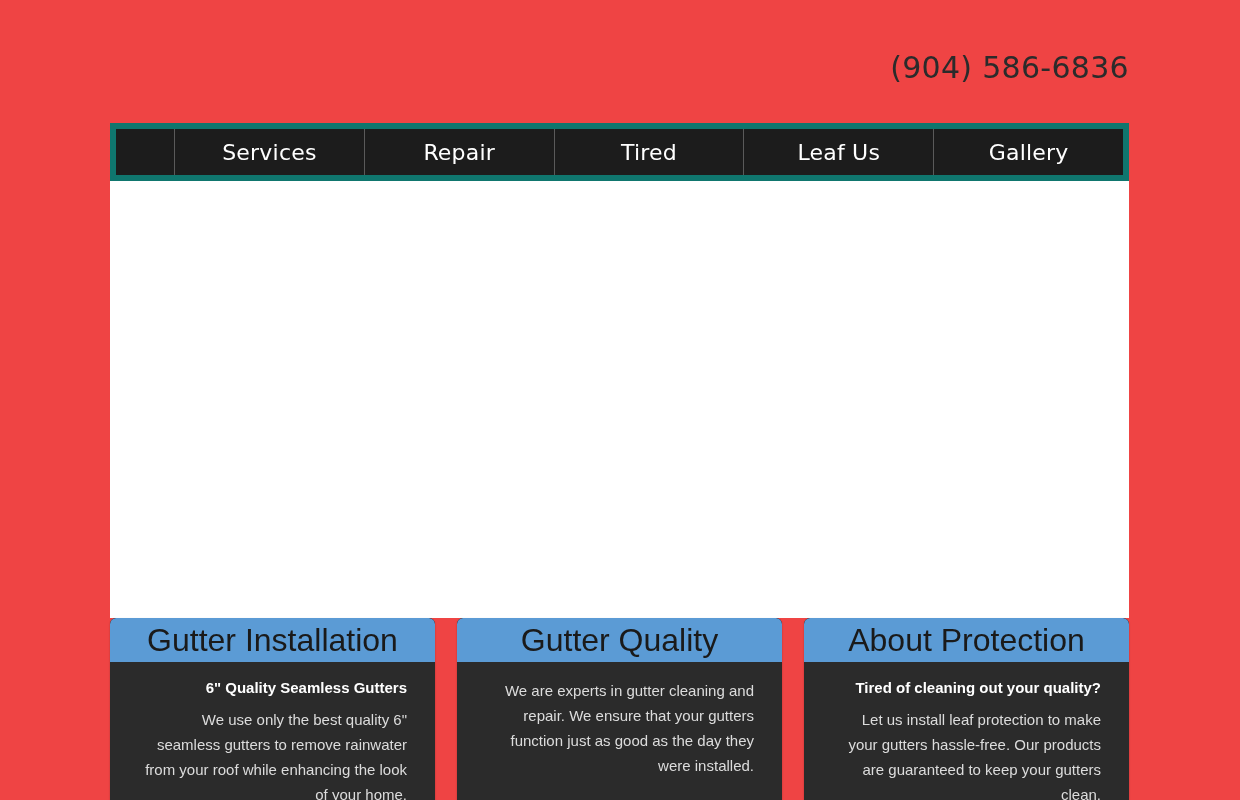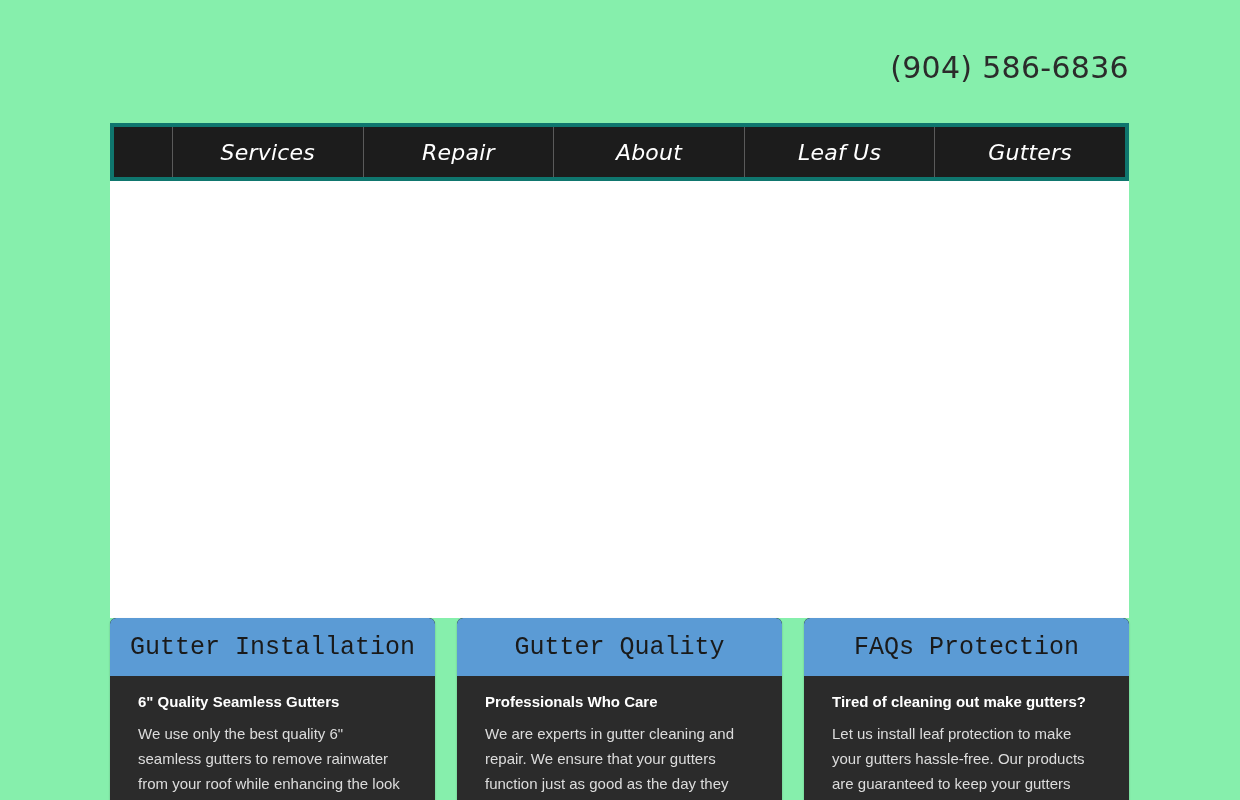--- a/index.html
+++ b/index.html
@@ -10,21 +10,22 @@
   body {
     width: 1240px;
     height: 800px;
     font-family: "Liberation Sans", sans-serif;
     overflow: hidden;
   }
   .page {
     position: relative;
     width: 1240px;
     height: 800px;
-    background: #86efac;
+    background: #ef4444;
+    text-align: right;
   }
   .container {
     position: absolute;
     left: 110px;
     top: 0;
     width: 1019px;
   }
 
   
   .header {
@@ -41,23 +42,22 @@
     letter-spacing: 0.3px;
     font-family: "DejaVu Sans", sans-serif;
     white-space: nowrap;
   }
 
   
   .nav {
     display: flex;
     height: 58px;
     background: #1c1c1c;
-    border: 4px solid #0f766e;
+    border: 6px solid #0f766e;
     box-sizing: border-box;
-    font-style: italic;
   }
   .nav-home {
     width: 59px;
     border-right: 1px solid #5a5a5a;
     box-sizing: border-box;
   }
   .nav-item {
     flex: 1 1 0;
     display: flex;
     align-items: center;
@@ -87,28 +87,28 @@
     padding: 0;
   }
   .card {
     width: 325px;
     background: #2b2b2b;
     border-radius: 6px;
     overflow: hidden;
     box-shadow: 0 1px 2px rgba(0,0,0,0.25);
   }
   .card-head {
-    height: 58px;
+    height: 44px;
     background: #5b9bd5;
     display: flex;
     align-items: center;
     justify-content: center;
     color: #1a1a1a;
-    font-size: 25px;
-    font-family: Liberation Mono, monospace;
+    font-size: 32px;
+    font-family: Liberation Sans, sans-serif;
     border-radius: 6px 6px 0 0;
   }
   .card-body {
     padding: 16px 28px 20px 28px;
     color: #e8e8e8;
   }
   .card-title {
     font-size: 15px;
     font-weight: bold;
     color: #ffffff;
@@ -128,49 +128,48 @@
   <div class="container">
 
     <div class="header">
       <div class="phone">(904) 586-6836</div>
     </div>
 
     <div class="nav">
       <div class="nav-home"></div>
       <div class="nav-item">Services</div>
       <div class="nav-item">Repair</div>
-      <div class="nav-item">About</div>
+      <div class="nav-item">Tired</div>
       <div class="nav-item">Leaf Us</div>
-      <div class="nav-item">Gutters</div>
+      <div class="nav-item">Gallery</div>
     </div>
 
     <div class="hero"></div>
 
     <div class="cards">
 
       <div class="card">
         <div class="card-head">Gutter Installation</div>
         <div class="card-body">
           <div class="card-title">6" Quality Seamless Gutters</div>
           <div class="card-text">We use only the best quality 6" seamless gutters to remove rainwater from your roof while enhancing the look of your home.</div>
         </div>
       </div>
 
       <div class="card">
         <div class="card-head">Gutter Quality</div>
         <div class="card-body">
-          <div class="card-title">Professionals Who Care</div>
           <div class="card-text">We are experts in gutter cleaning and repair. We ensure that your gutters function just as good as the day they were installed.</div>
         </div>
       </div>
 
       <div class="card">
-        <div class="card-head">FAQs Protection</div>
+        <div class="card-head">About Protection</div>
         <div class="card-body">
-          <div class="card-title">Tired of cleaning out make gutters?</div>
+          <div class="card-title">Tired of cleaning out your quality?</div>
           <div class="card-text">Let us install leaf protection to make your gutters hassle-free. Our products are guaranteed to keep your gutters clean.</div>
         </div>
       </div>
 
     </div>
 
   </div>
 </div>
 
 </body></html>

